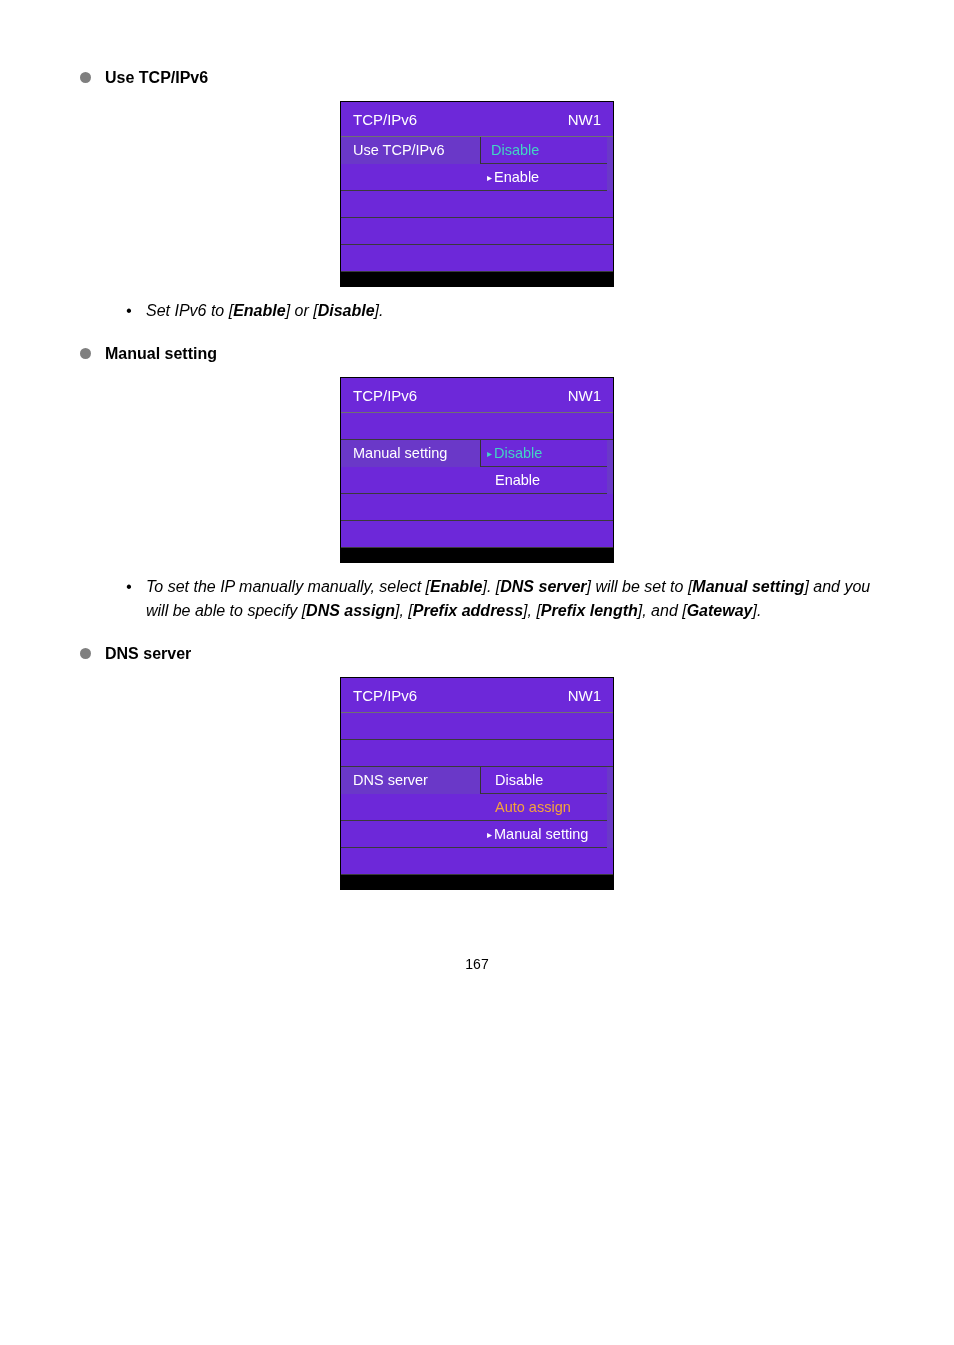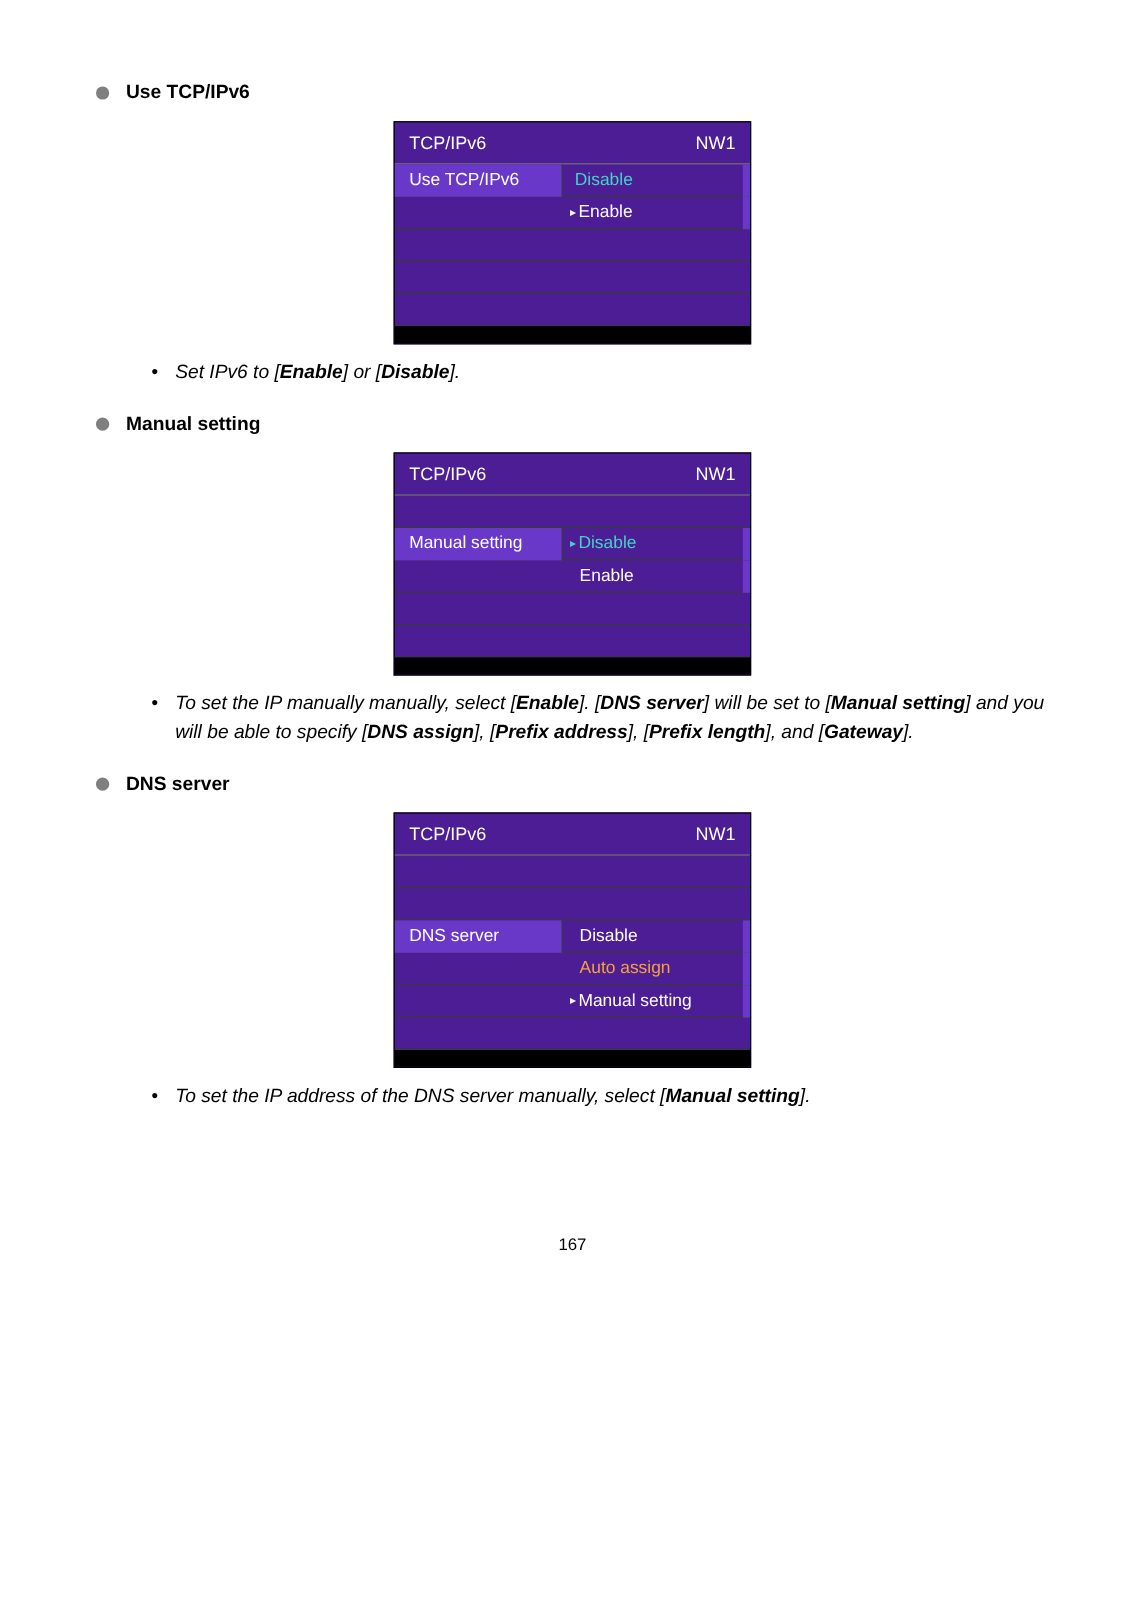--- a/index.html
+++ b/index.html
@@ -23,22 +23,22 @@
     width: 11px;
     height: 11px;
     border-radius: 50%;
     background: #7f7f7f;
     flex: 0 0 auto;
   }
   .section-title {
     font-weight: bold;
   }
   .menu-box {
-    background: #4c1d95;
-    width: 298px;
+    background: #6d28d9;
+    width: 274px;
     margin: 12px auto 12px auto;
     color: #fff;
     border: 1px solid #000;
   }
   .menu-title-row {
     display: flex;
     justify-content: space-between;
     padding: 7px 12px 5px 12px;
     font-size: 15px;
   }
@@ -108,21 +108,21 @@
     content: "•";
     position: absolute;
     left: -20px;
     top: 0;
     font-size: 16px;
   }
   b { font-weight: bold; }
   .pagenum {
     text-align: center;
     font-size: 14px;
-    margin-top: 100px;
+    margin-top: 64px;
   }
 </style>
 </head>
 <body>
 
 <div class="section-head">
   <span class="disc"></span>
   <span class="section-title">Use TCP/IPv6</span>
 </div>
 <div class="menu-box">
@@ -200,18 +200,15 @@
     <div class="option-cell txt-orange indent" style="padding-left:14px">Auto assign</div>
   </div>
   <div class="menu-row hl-label-row">
     <div style="width:140px"></div>
     <div class="option-cell txt-white caret" style="padding-left:6px">Manual setting</div>
   </div>
   <div class="menu-row"></div>
   <div class="bottom-strip"></div>
 </div>
 <ul class="note-list">
-  <li>
-    <span>To set the IP address of the DNS server manually, select [</span><b>Manual setting</b><span>].</span>
-  </li>
 </ul>
 
 <div class="pagenum">167</div>
 
 </body></html>

